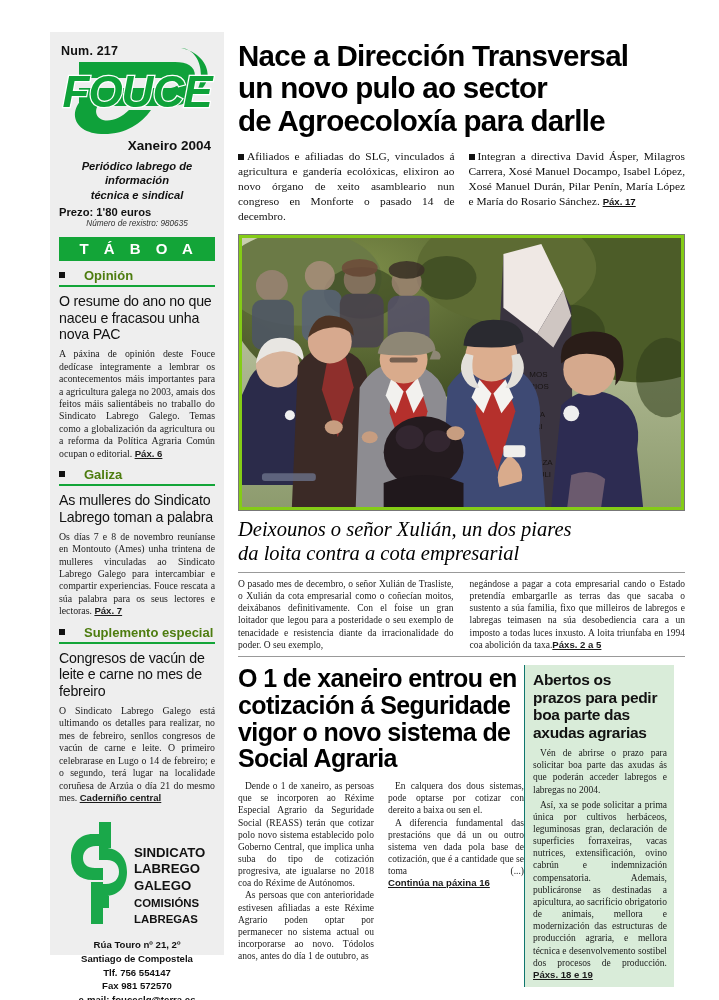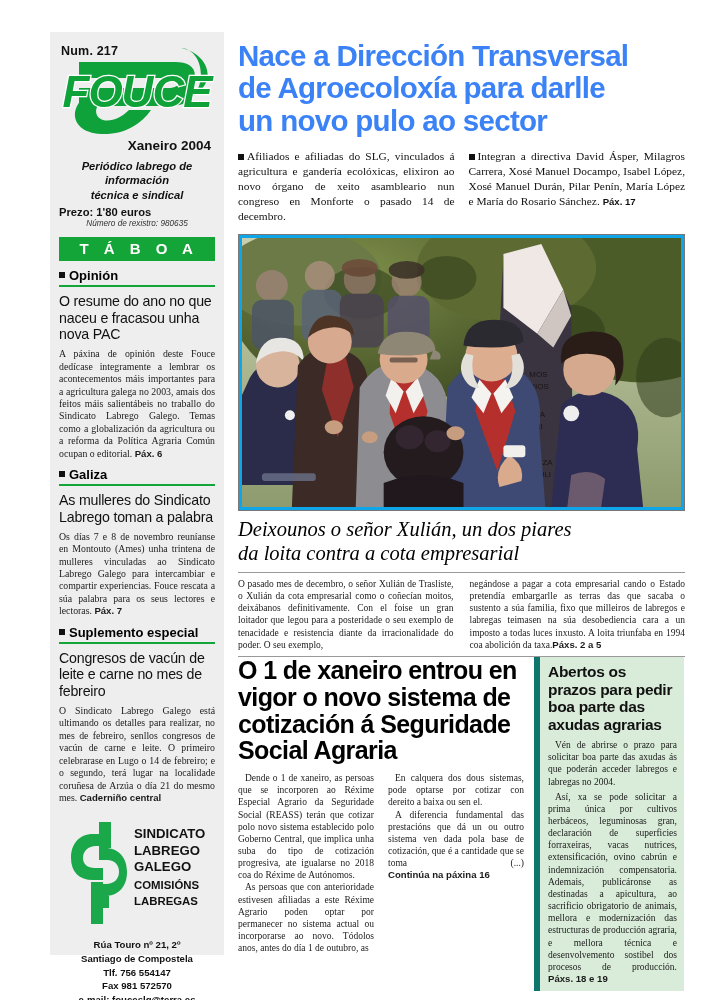--- a/index.html
+++ b/index.html
@@ -69,117 +69,117 @@
     text-align: center;
     font-weight: bold; font-size: 15px;
     letter-spacing: 5.5px;
     padding: 3px 0 4px 4px;
   }
 
   
   .sec-head {
     display: flex; align-items: center;
     font-weight: bold; font-size: 13px;
-    margin-top: 7px; color: #000000;
+    margin-top: 7px; color: #4d7c0f; gap: 15px;
   }
   .sec-head .bullet {
     width: 6px; height: 6px; background: #111; display: inline-block;
     margin-right: 4px; margin-bottom: 1px;
   }
   .rule-green { height: 2px; background: #13a538; margin-top: 2px; }
 
   .sec-title {
     font-size: 14.2px; line-height: 1.18; font-weight: normal;
     margin-top: 6px; color: #111; letter-spacing: -.2px;
   }
   .sec-body {
     font-family: "Liberation Serif", serif;
     font-size: 9.8px; line-height: 1.27;
     text-align: justify; margin-top: 5px; color: #1a1a1a;
   }
   .pageref {
     font-family: "Liberation Sans", sans-serif;
-    font-weight: bold; font-size: 9.6px; white-space: nowrap;
-  }
-
-  
-  .slg-block { margin-top: 16px; display: flex; align-items: flex-start; }
+    font-weight: bold; font-size: 9.6px; white-space: nowrap; text-decoration: underline;
+  }
+
+  
+  .slg-block { margin-top: 16px; display: flex; align-items: flex-end; }
   .slg-logo { width: 58px; height: 106px; flex: 0 0 58px; margin-left: 10px; }
   .slg-names { margin-left: 7px; padding-top: 6px; }
   .slg-names div { font-weight: bold; color: #111; line-height: 1.24; }
   .slg-n1 { font-size: 13.2px; }
   .slg-n2 { font-size: 11.4px; margin-top: 2px; }
   .slg-contact {
     text-align: center; font-weight: bold; font-size: 9.6px;
     line-height: 1.42; margin-top: 12px; color: #111;
   }
 
   
   .main {
     position: absolute;
     left: 238px; top: 40px;
     width: 447px;
   }
   .lead-head {
     font-weight: bold; font-size: 29.5px; line-height: 1.1;
-    letter-spacing: -.7px; color: #3b82f6;
+    letter-spacing: -.7px; color: #000000;
   }
   .lead-subrow {
     display: flex; gap: 14px; margin-top: 12px;
   }
   .lead-sub {
     flex: 1 1 0;
     font-family: "Liberation Serif", serif;
     font-size: 11.4px; line-height: 1.3; text-align: justify; color: #111;
   }
   .sq { display: inline-block; width: 6px; height: 6px; background: #111; margin-right: 3px; }
 
   
   .photo-wrap {
     margin-top: 11px;
     width: 447px; height: 277px;
     border: 1px solid #777;
-    padding: 3px; background: #0ea5e9;
+    padding: 3px; background: #84cc16;
   }
   .photo { width: 100%; height: 100%; display: block; }
 
   
   .cap-head {
     font-family: "Liberation Serif", serif;
     font-style: italic; font-size: 20.5px; line-height: 1.16;
     margin-top: 7px; color: #000;
   }
   .cap-rule { height: 1px; background: #999; margin-top: 6px; }
   .cap-cols { display: flex; gap: 16px; margin-top: 5px; }
   .cap-col {
     flex: 1 1 0;
     font-family: "Liberation Serif", serif;
     font-size: 9.5px; line-height: 1.28; text-align: justify; color: #1a1a1a;
   }
   .cap-bottom-rule { height: 1px; background: #999; margin-top: 5px; }
 
   
-  .bottom { display: flex; margin-top: 0; gap: 10px; }
+  .bottom { display: flex; margin-top: 8px; }
   .bot-left { width: 286px; }
   .bot-head {
     font-weight: bold; font-size: 25px; line-height: 1.07;
     letter-spacing: -.6px; color: #000;
   }
   .bot-cols { display: flex; gap: 14px; margin-top: 8px; }
   .bot-col {
     flex: 1 1 0;
     font-family: "Liberation Serif", serif;
     font-size: 9.5px; line-height: 1.28; text-align: justify; color: #1a1a1a;
   }
 
   
   .greenbox {
     width: 150px;
     background: #d9ecd9;
-    border-left: 6px solid #0f766e;
+    border-left: 1px solid #0f766e;
     padding: 6px 7px 6px 8px;
   }
   .gb-head {
     font-weight: bold; font-size: 15.5px; line-height: 1.13;
     color: #111; letter-spacing: -.3px;
   }
   .gb-body {
     font-family: "Liberation Serif", serif;
     font-size: 9.5px; line-height: 1.28; text-align: justify;
     margin-top: 6px; color: #1a1a1a;
@@ -266,22 +266,22 @@
       <div>Fax 981 572570</div>
       <div>e-mail: fouceslg@terra.es</div>
     </div>
 
   </div>
 
   <div class="main">
 
     <div class="lead-head">
       <div>Nace a Dirección Transversal</div>
+      <div>un novo pulo ao sector</div>
       <div>de Agroecoloxía para darlle</div>
-      <div>un novo pulo ao sector</div>
     </div>
 
     <div class="lead-subrow">
       <div class="lead-sub"><span class="sq"></span><span>Afiliados e afiliadas do SLG, vinculados á agricultura e gandería ecolóxicas, elixiron ao novo órgano de xeito asambleario nun congreso en Monforte o pasado 14 de decembro.</span></div>
       <div class="lead-sub"><span class="sq"></span><span>Integran a directiva David Ásper, Milagros Carrera, Xosé Manuel Docampo, Isabel López, Xosé Manuel Durán, Pilar Penín, María López e María do Rosario Sánchez.</span> <span class="pageref">Páx. 17</span></div>
     </div>
 
     <div class="photo-wrap">
       <svg class="photo" viewBox="0 0 440 270" preserveAspectRatio="none">
         <defs>
@@ -407,22 +407,22 @@
       <div class="cap-col">O pasado mes de decembro, o señor Xulián de Trasliste, o Xulián da cota empresarial como o coñecían moitos, deixábanos definitivamente. Con el foise un gran loitador que legou para a posteridade o seu exemplo de tenacidade e resistencia diante da irracionalidade do poder. O seu exemplo,</div>
       <div class="cap-col"><span>negándose a pagar a cota empresarial cando o Estado pretendía embargarlle as terras das que sacaba o sustento a súa familia, fixo que milleiros de labregos e labregas teimasen na súa desobediencia cara a un imposto a todas luces inxusto. A loita triunfaba en 1994 coa abolición da taxa.</span><span class="pageref">Páxs. 2 a 5</span></div>
     </div>
     <div class="cap-bottom-rule"></div>
 
     <div class="bottom">
 
       <div class="bot-left">
         <div class="bot-head">
           <div>O 1 de xaneiro entrou en</div>
+          <div>cotización á Seguridade</div>
           <div>vigor o novo sistema de</div>
-          <div>cotización á Seguridade</div>
           <div>Social Agraria</div>
         </div>
         <div class="bot-cols">
           <div class="bot-col">
             <p class="indent">Dende o 1 de xaneiro, as persoas que se incorporen ao Réxime Especial Agrario da Seguridade Social (REASS) terán que cotizar polo novo sistema establecido polo Goberno Central, que implica unha suba do tipo de cotización progresiva, ate igualarse no 2018 coa do Réxime de Autónomos.</p>
             <p class="indent">As persoas que con anterioridade estivesen afiliadas a este Réxime Agrario poden optar por permanecer no sistema actual ou incorporarse ao novo. Tódolos anos, antes do día 1 de outubro, as</p>
           </div>
           <div class="bot-col">
             <p class="indent">En calquera dos dous sistemas, pode optarse por cotizar con dereito a baixa ou sen el.</p>
             <p class="indent"><span>A diferencia fundamental das prestacións que dá un ou outro sistema ven dada pola base de cotización, que é a cantidade que se toma (...)</span> <span class="pageref">Continúa na páxina 16</span></p>

